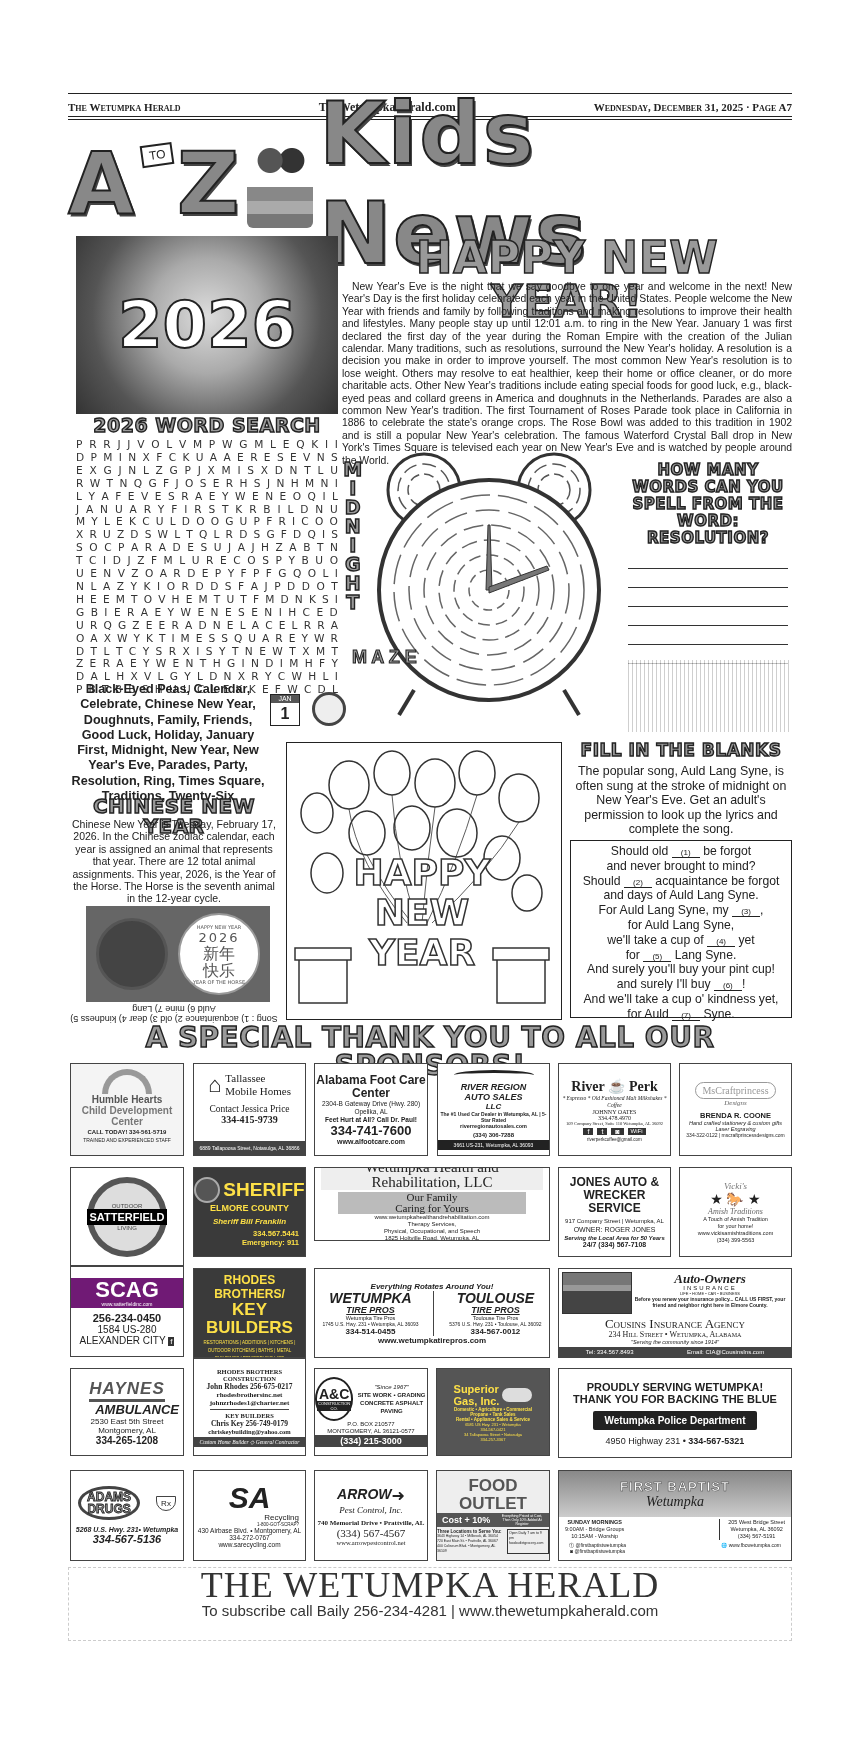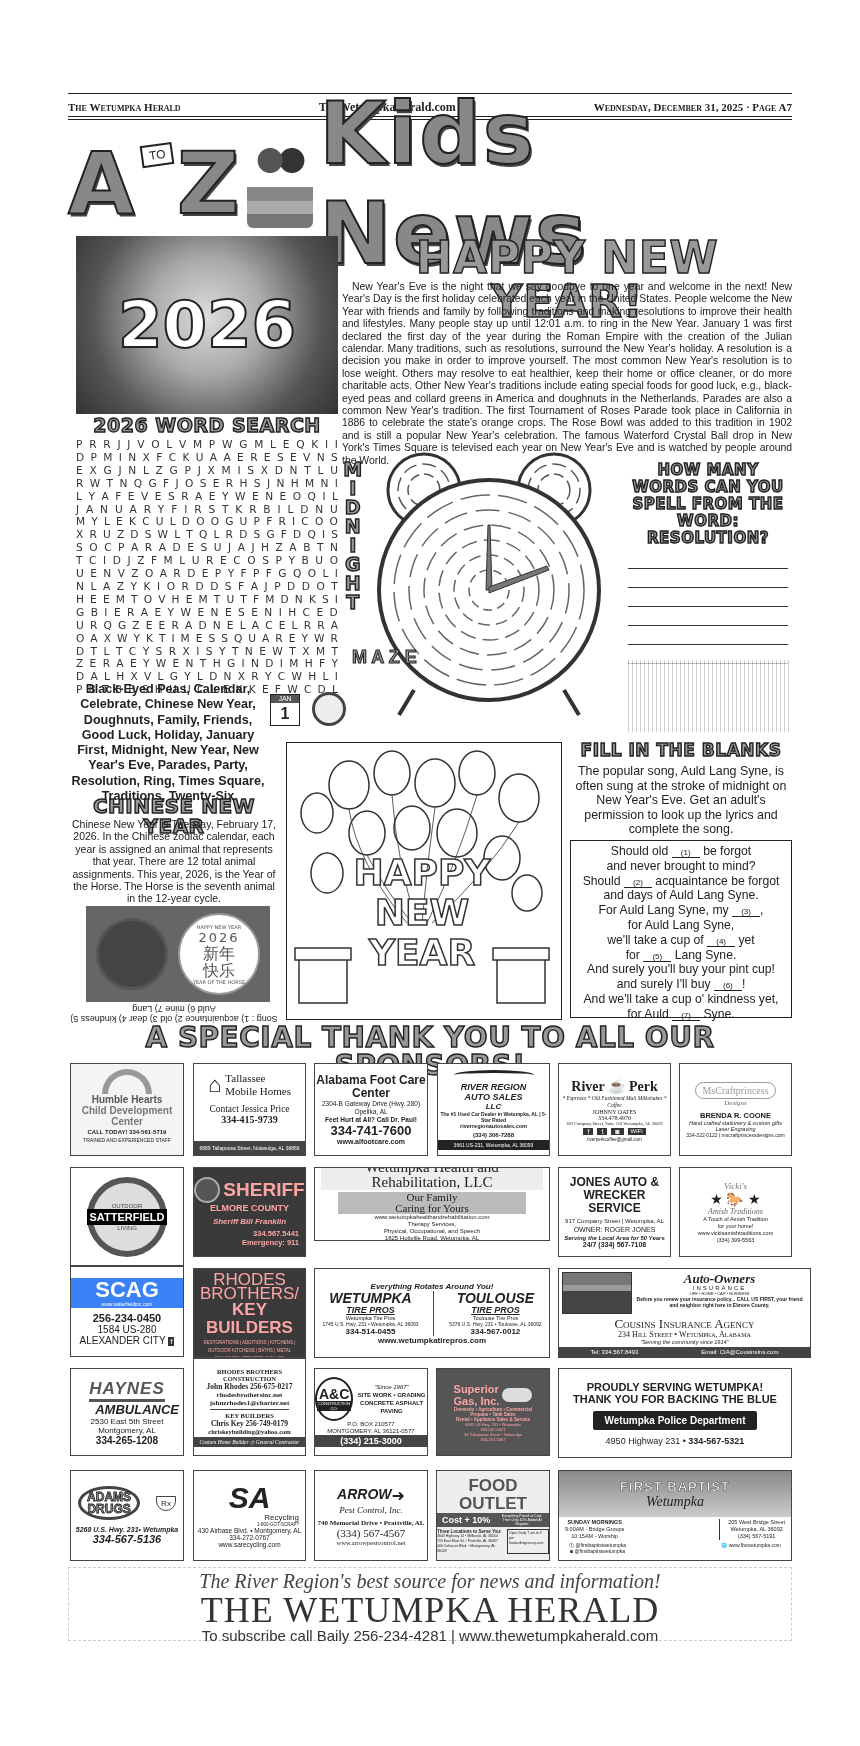--- a/index.html
+++ b/index.html
@@ -34,21 +34,21 @@
 .how-lines div{border-bottom:1.5px solid #333;height:19px}
 .small-maze{left:628px;top:660px;width:164px;height:72px;background:repeating-linear-gradient(90deg,#bbb 0 1px,#fff 1px 4px),repeating-linear-gradient(0deg,#bbb 0 1px,#fff 1px 4px);opacity:.7}
 .clockicons{left:270px;top:690px;width:90px;height:40px}
 .balloon-box{left:286px;top:742px;width:276px;height:278px;border:1.5px solid #222}
 .fib-title{left:570px;top:742px;width:222px;font-size:17px}
 .fib-intro{left:570px;top:764px;width:222px;font-size:12.4px;line-height:14.6px;text-align:center}
 .lyrics{left:570px;top:840px;width:222px;height:178px;border:1.5px solid #222;font-size:12.2px;line-height:14.8px;text-align:center;padding-top:3px}
 .blank{display:inline-block;border-bottom:1px solid #222;min-width:28px;font-size:8px;line-height:8px;vertical-align:baseline;padding:0 6px;text-align:center}
 .thanks{left:68px;top:1024px;width:724px;font-size:28px}
 .ad{position:absolute;border:1.5px solid #444;background:#fff;display:flex;flex-direction:column;align-items:center;justify-content:center;text-align:center;overflow:hidden}
-.ad.dark{background:#3a3a3a;color:#fca5a5}
+.ad.dark{background:#3a3a3a;color:#fde047}
 .ad .sm{font-size:8px;line-height:10px}
 .footer{left:68px;top:1567px;width:724px;height:74px;border:1px dashed #ccc;text-align:center}
 .footer .tag{font-family:"Liberation Serif",serif;font-style:italic;font-size:20px;color:#444;margin-top:2px}
 .footer .name{font-family:"Liberation Serif",serif;font-size:36px;color:#333;line-height:34px;letter-spacing:1px}
 .footer .sub{font-size:15px;color:#333}
 </style>
 </head>
 <body>
 
 <div class="abs topline"></div>
@@ -740,30 +740,30 @@
   <div style="font-family:'Liberation Serif',serif;font-style:italic;font-size:9px;color:#777">Vicki's</div>
   <div style="font-size:14px">★ 🐎 ★</div>
   <div style="font-family:'Liberation Serif',serif;font-style:italic;font-size:8px;color:#666">Amish Traditions</div>
   <div class="sm" style="font-size:5.5px;line-height:7px">A Touch of Amish Tradition</div>
   <div class="sm" style="font-size:5.5px;line-height:7px">for your home!</div>
   <div class="sm" style="font-size:5.5px;line-height:7px">www.vickisamishtraditions.com</div>
   <div class="sm" style="font-size:5.5px;line-height:7px">(334) 399-5563</div>
 </div>
 
 <div class="ad" style="left:70px;top:1266px;width:114px;height:91px">
-  <div style="background:#3b82f6;color:#fff;padding:1px 24px">
+  <div style="background:#701a75;color:#fff;padding:1px 24px">
     <div style="font-size:22px;font-weight:900;line-height:22px">SCAG</div>
     <div style="font-size:5px">www.satterfieldinc.com</div>
   </div>
   <div style="font-size:11px;font-weight:bold;margin-top:4px">256-234-0450</div>
   <div style="font-size:10px">1584 US-280</div>
   <div style="font-size:10px"><span>ALEXANDER CITY</span> <span style="background:#333;color:#fff;font-size:8px;padding:0 2px">f</span></div>
 </div>
 <div class="ad dark" style="left:193px;top:1268px;width:113px;height:90px;justify-content:flex-start;padding-top:4px">
-  <div style="font-size:17px;font-weight:400;line-height:14px">RHODES BROTHERS/</div>
+  <div style="font-size:12px;font-weight:700;line-height:14px">RHODES BROTHERS/</div>
   <div style="font-size:17px;font-weight:900;line-height:18px">KEY BUILDERS</div>
   <div style="font-size:4.5px;line-height:8px;padding:0 4px;margin-top:2px">RESTORATIONS | ADDITIONS | KITCHENS | OUTDOOR KITCHENS | BATHS | METAL BUILDINGS | REMODELING | ICF CONSTRUCTION | RESIDENTIAL | COMMERCIAL | CONCRETE SEAWALLS</div>
 </div>
 <div class="ad" style="left:193px;top:1358px;width:113px;height:98px;font-family:'Liberation Serif',serif">
   <div style="font-size:6.5px;font-weight:bold">RHODES BROTHERS CONSTRUCTION</div>
   <div style="font-size:7.5px;font-weight:bold">John Rhodes  256-675-0217</div>
   <div style="font-size:7px;font-weight:bold">rhodesbrothersinc.net</div>
   <div style="font-size:7px;font-weight:bold;border-bottom:1px solid #444;padding-bottom:2px">johnzrhodes1@charter.net</div>
   <div style="font-size:6.5px;font-weight:bold;margin-top:2px">KEY BUILDERS</div>
   <div style="font-size:7.5px;font-weight:bold">Chris Key  256-749-0179</div>
@@ -784,21 +784,21 @@
     <div style="text-align:center">
       <div style="font-size:14px;font-weight:900;font-style:italic;line-height:14px">TOULOUSE</div>
       <div style="font-size:9px;font-weight:900;font-style:italic;text-decoration:underline">TIRE PROS</div>
       <div style="font-size:5.5px">Toulouse Tire Pros</div>
       <div style="font-size:5px">5376 U.S. Hwy. 231 • Toulouse, AL 36092</div>
       <div style="font-size:8px;font-weight:bold">334-567-0012</div>
     </div>
   </div>
   <div style="font-size:8px;font-weight:bold">www.wetumpkatirepros.com</div>
 </div>
-<div class="ad" style="left:558px;top:1268px;width:253px;height:90px;justify-content:flex-start">
+<div class="ad" style="left:558px;top:1268px;width:234px;height:90px;justify-content:flex-start">
   <div style="display:flex;width:100%;padding:3px">
     <div style="width:70px;height:42px;background:linear-gradient(#777 30%,#999 30% 45%,#444 45%);border:1px solid #333"></div>
     <div style="flex:1;text-align:center">
       <div style="font-family:'Liberation Serif',serif;font-style:italic;font-weight:bold;font-size:13px;line-height:13px">Auto-Owners</div>
       <div style="font-size:6px;letter-spacing:2px">INSURANCE</div>
       <div style="font-size:4px">LIFE • HOME • CAR • BUSINESS</div>
       <div style="font-size:5px;line-height:6px;font-weight:bold">Before you renew your insurance policy... CALL US FIRST, your friend and neighbor right here in Elmore County.</div>
     </div>
   </div>
   <div style="font-family:'Liberation Serif',serif;font-variant:small-caps;font-size:13px;line-height:13px">Cousins Insurance Agency</div>
@@ -923,16 +923,15 @@
   <div style="display:flex;width:100%;font-size:5px;padding:0 10px;justify-content:space-between">
     <div>
         <div>ⓕ <span>@firstbaptistwetumpka</span></div>
         <div>◙ <span>@firstbaptistwetumpka</span></div>
       </div>
     <div>🌐 <span>www.fbcwetumpka.com</span></div>
   </div>
 </div>
 
 <div class="abs footer">
-  <div class="tag">The River Region's best source for news and information!</div>
   <div class="name">THE WETUMPKA HERALD</div>
   <div class="sub">To subscribe call Baily 256-234-4281  | www.thewetumpkaherald.com</div>
 </div>
 
 </body></html>

